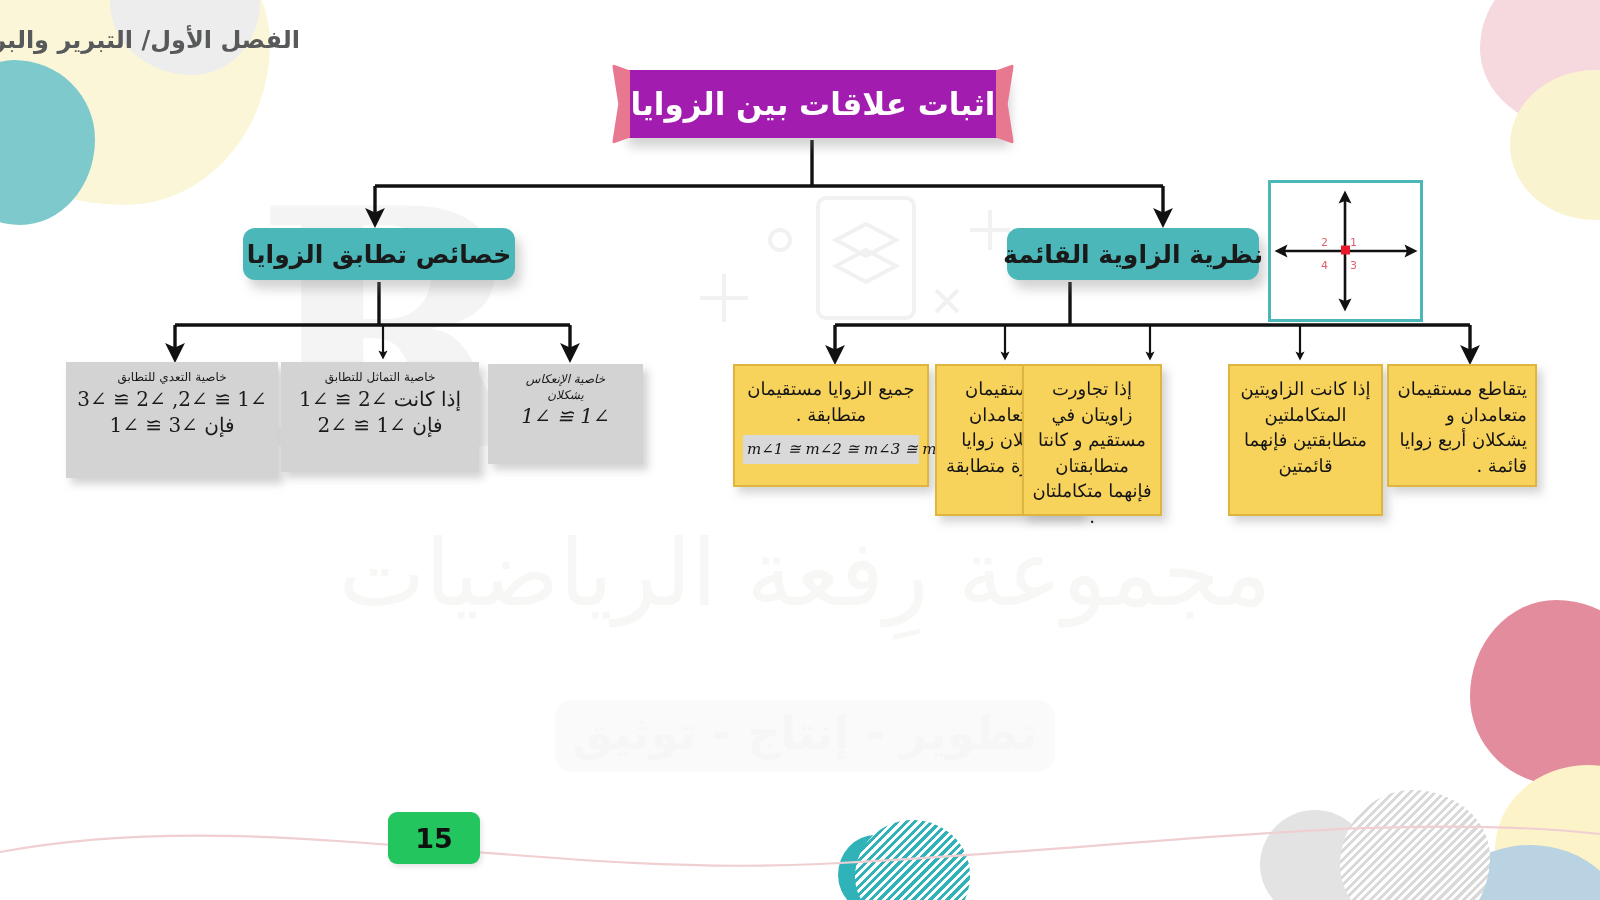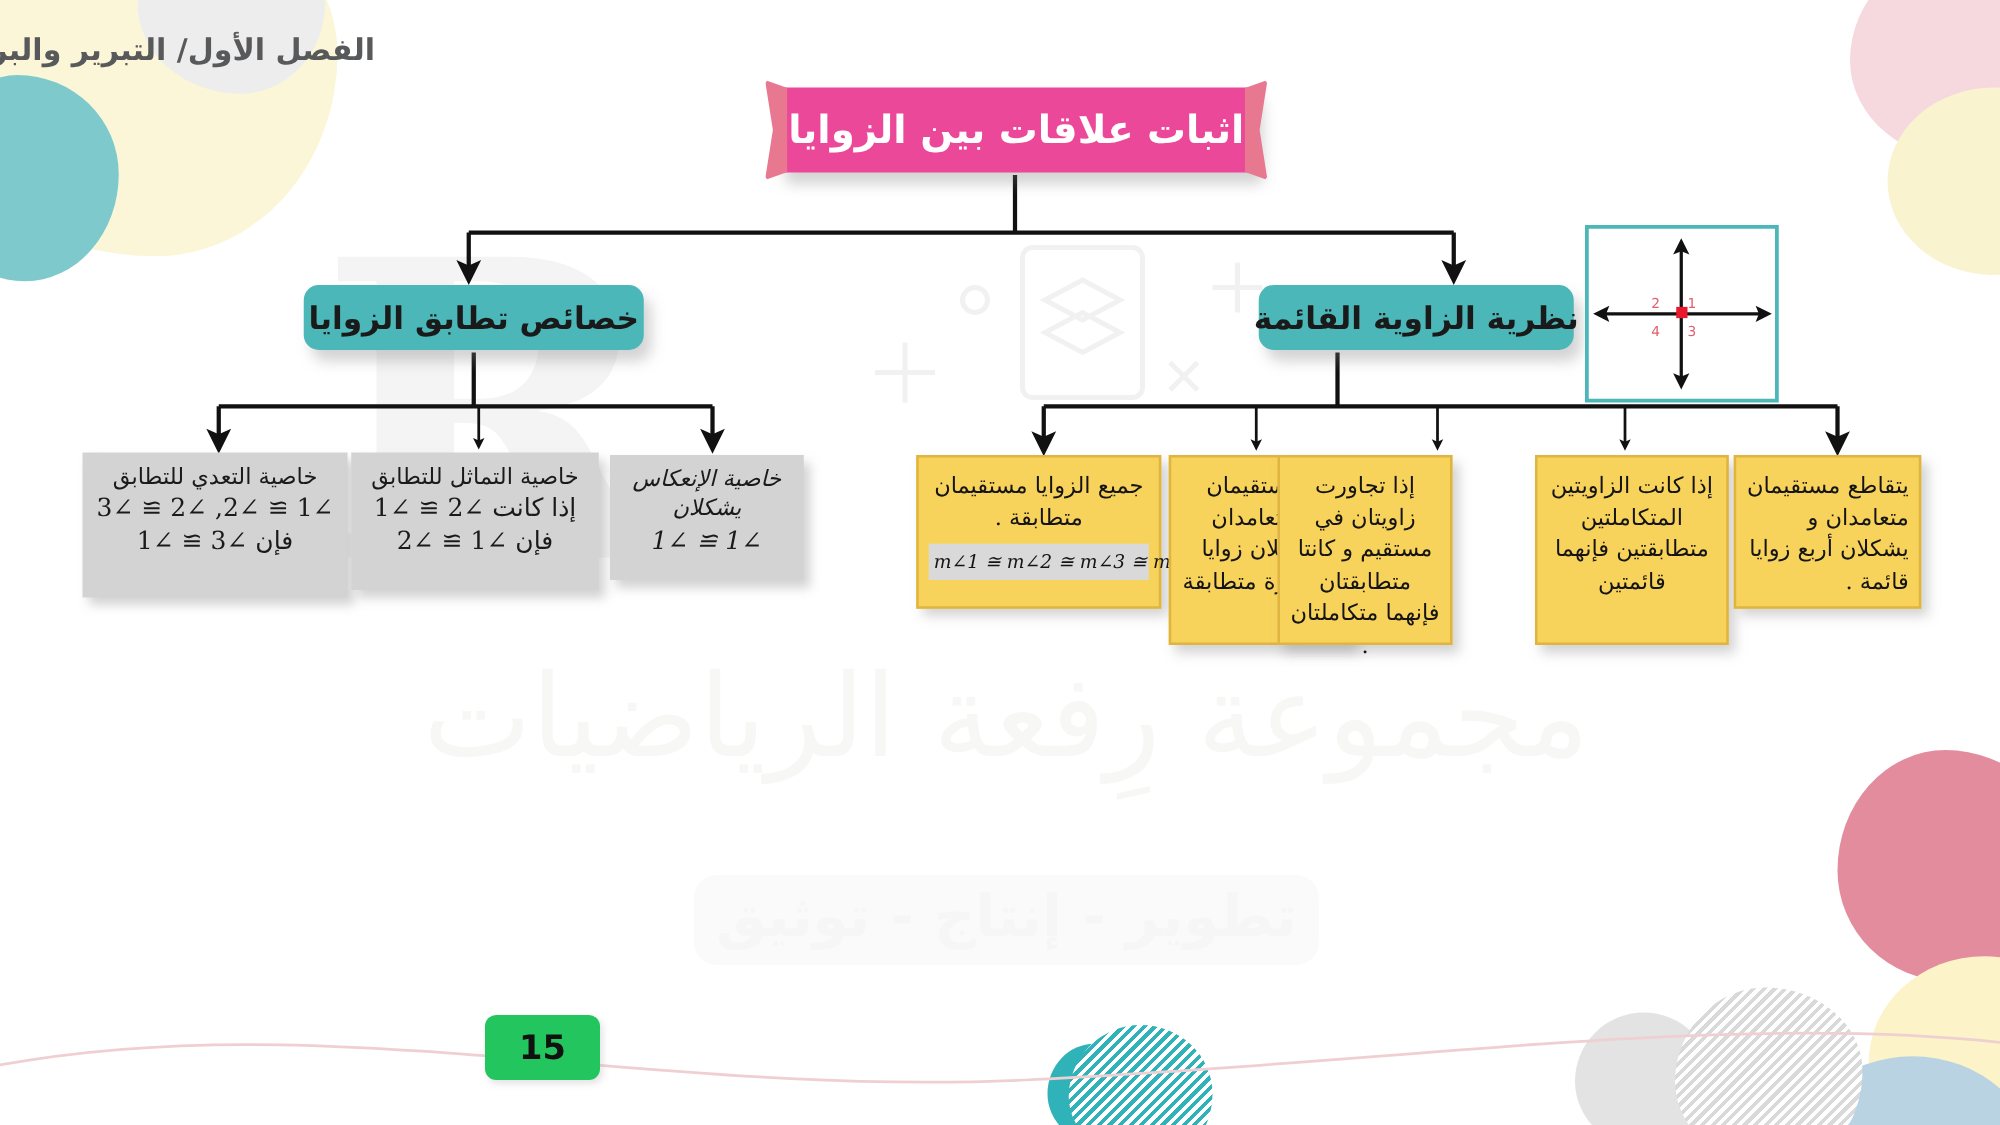--- a/index.html
+++ b/index.html
@@ -149,21 +149,21 @@
     position: absolute;
     left: 0; top: 0;
     width: 1600px; height: 900px;
   }
 
   
   .title-ribbon {
     position: absolute;
     left: 622px; top: 70px;
     width: 382px; height: 68px;
-    background: #ec4899;
+    background: #a21caf;
     border-radius: 4px;
     box-shadow: 6px 9px 11px rgba(120,120,120,.33);
     display: flex;
     align-items: center;
     justify-content: center;
   }
   .title-ribbon::before,
   .title-ribbon::after {
     content: "";
     position: absolute;
@@ -206,21 +206,21 @@
   .gray-box {
     position: absolute;
     background: #d3d3d3;
     box-shadow: 5px 6px 8px rgba(150,150,150,.42);
     box-sizing: border-box;
     padding: 8px 10px 6px;
     text-align: center;
     color: #1a1a1a;
     font-family: "DejaVu Serif", "Liberation Serif", serif;
   }
-  .gray-box .ln { font-size: 18px; line-height: 1.30; }
+  .gray-box .ln { font-size: 12px; line-height: 1.30; }
   .gray-box .ln.math { font-size: 20px; }
 
   #gray-1 { left: 66px;  top: 362px; width: 212px; height: 116px; }
   #gray-2 { left: 281px; top: 362px; width: 198px; height: 110px; }
   #gray-3 { left: 488px; top: 364px; width: 155px; height: 100px; font-style: italic; }
 
   
   .yellow-box {
     position: absolute;
     background: #f8d35c;

